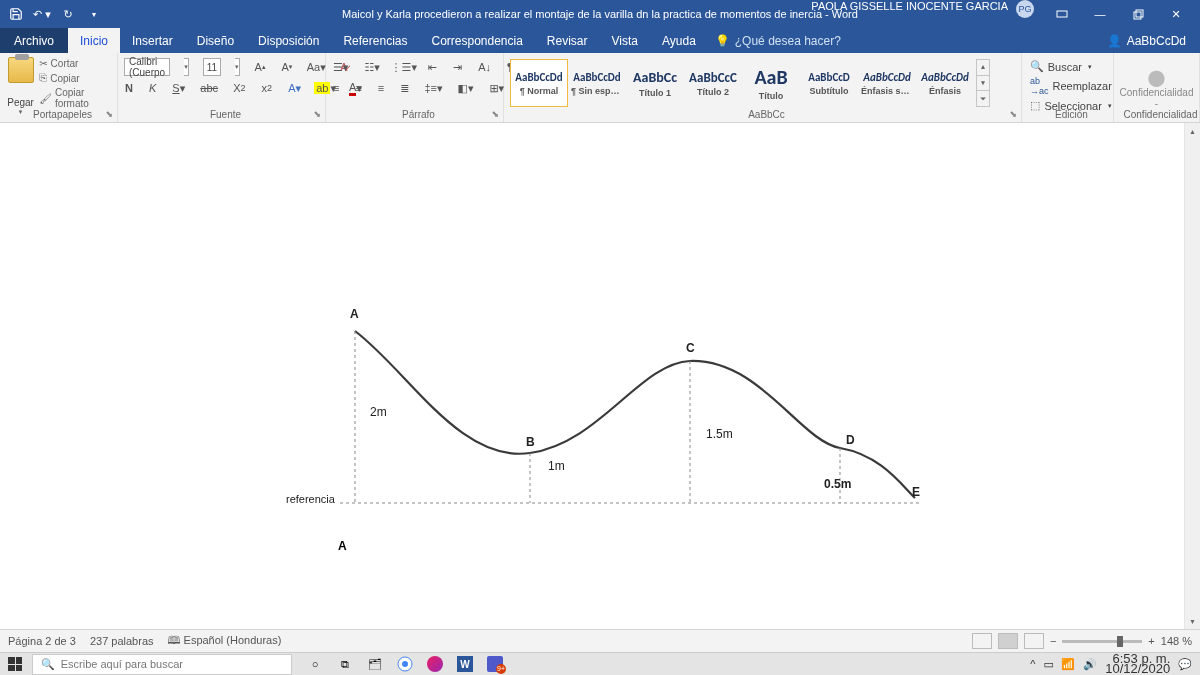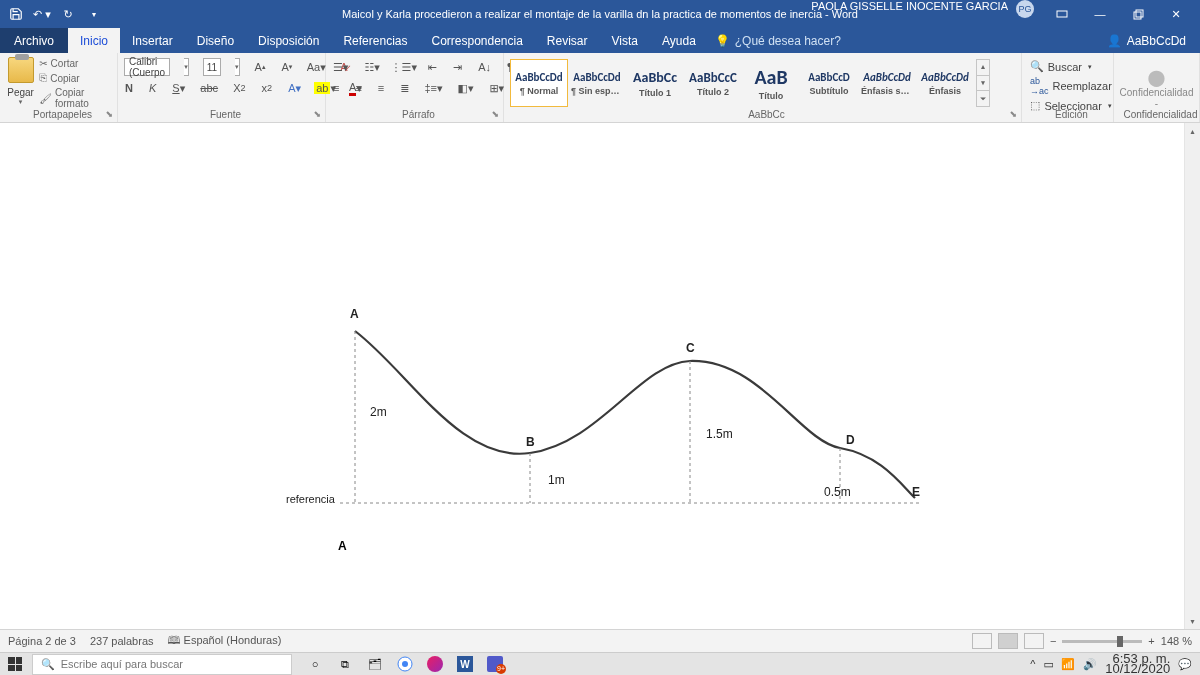--- a/index.html
+++ b/index.html
@@ -123,21 +123,21 @@
     <span>AaBbCcDd</span>
   </div>
 </div>
 
 <div class="ribbon">
 
   <div class="group" style="width:118px">
     <div class="group-body">
       <div class="paste-big">
         <div class="paste-icon"></div>
-        <div style="font-size:10px;margin-top:4px">Pegar</div>
+        <div style="font-size:10px;margin-top:14px">Pegar</div>
         <div style="font-size:7px;color:#666">▾</div>
       </div>
       <div class="clip-right">
         <div class="clip-item">
             <span>✂</span>
             <span>Cortar</span>
           </div>
         <div class="clip-item">
             <span>⎘</span>
             <span>Copiar</span>
@@ -297,23 +297,23 @@
       <line x1="270" y1="140" x2="270" y2="190" stroke="#888" stroke-dasharray="3,3"></line>
       <line x1="430" y1="48" x2="430" y2="190" stroke="#888" stroke-dasharray="3,3"></line>
       <line x1="580" y1="135" x2="580" y2="190" stroke="#888" stroke-dasharray="3,3"></line>
     </svg>
     <span class="fig-label" style="left:90px;top:-6px">A</span>
     <span class="fig-label" style="left:266px;top:122px">B</span>
     <span class="fig-label" style="left:426px;top:28px">C</span>
     <span class="fig-label" style="left:586px;top:120px">D</span>
     <span class="fig-label" style="left:652px;top:172px">E</span>
     <span class="fig-label" style="left:110px;top:92px;font-weight:normal">2m</span>
-    <span class="fig-label" style="left:288px;top:160px;font-weight:normal">1m</span>
+    <span class="fig-label" style="left:288px;top:146px;font-weight:normal">1m</span>
     <span class="fig-label" style="left:446px;top:114px;font-weight:normal">1.5m</span>
-    <span class="fig-label" style="left:564px;top:172px;font-weight:normal">0.5m</span>
+    <span class="fig-label" style="left:564px;top:164px;font-weight:bold">0.5m</span>
     <span class="fig-label" style="left:26px;top:180px;font-weight:normal;font-size:11px">referencia</span>
     <div style="margin:12px 0 0 78px;font-size:12px;font-weight:bold">A</div>
   </div>
 </div>
 
 <div class="scrollbar-v">
   <div class="scroll-up">▴</div>
   <div class="scroll-dn">▾</div>
 </div>
 

